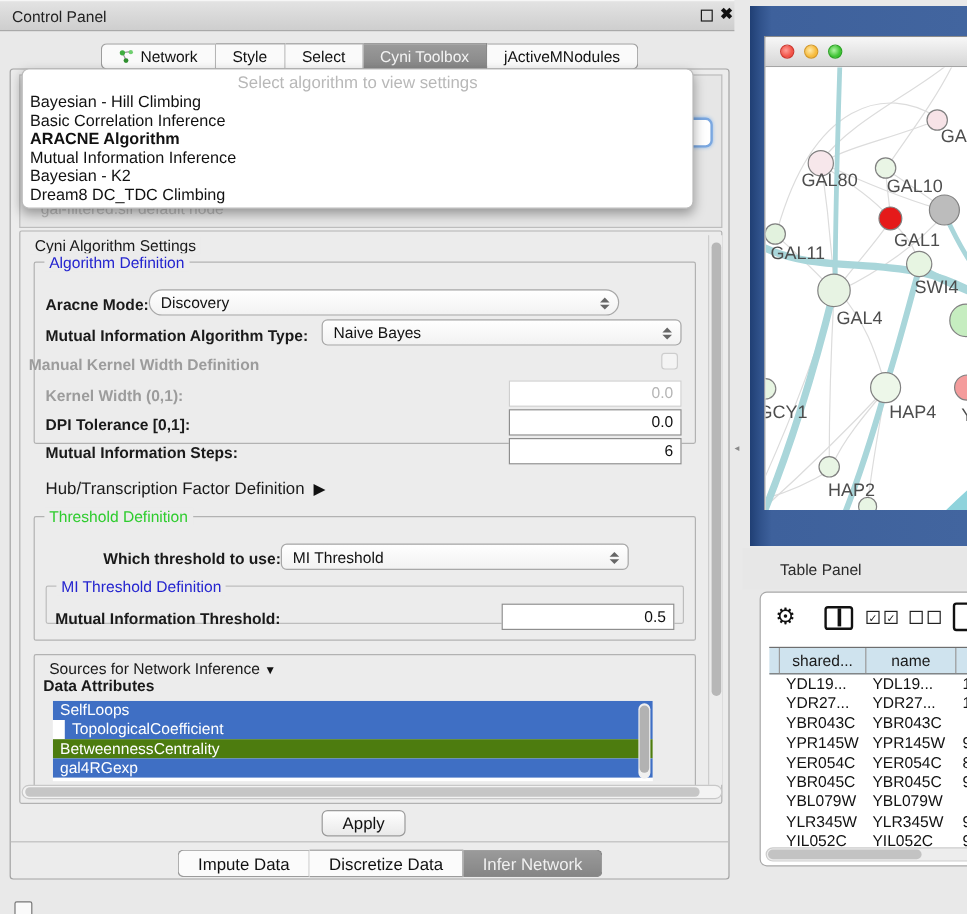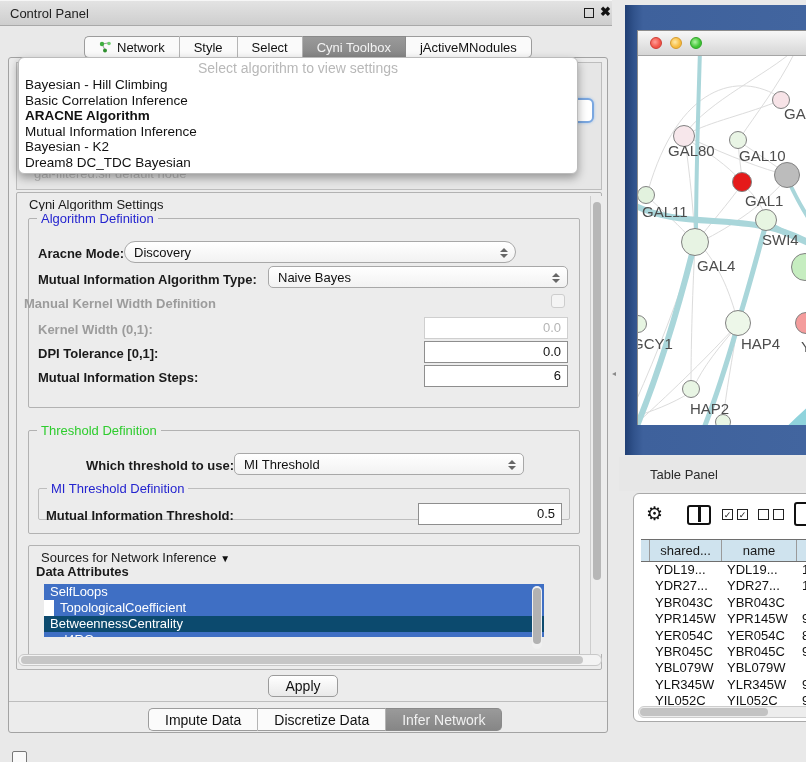--- a/index.html
+++ b/index.html
@@ -196,32 +196,32 @@
   <div class="abs hidden-combo-text">gal-filtered.sif default node</div>
 
   <div class="abs algo-overlay">
     <div class="algo-placeholder">Select algorithm to view settings</div>
     <div id="algo-list">
         <div class="algo-item">Bayesian - Hill Climbing</div>
         <div class="algo-item">Basic Correlation Inference</div>
         <div class="algo-item bold">ARACNE Algorithm</div>
         <div class="algo-item">Mutual Information Inference</div>
         <div class="algo-item">Bayesian - K2</div>
-        <div class="algo-item">Dream8 DC_TDC Bayesian</div>
+        <div class="algo-item">Dream8 DC_TDC Climbing</div>
       </div>
   </div>
 
   <div class="group" style="left:16px; top:192px; width:586px; height:478px;">
     <span class="group-legend legend-black">Cyni Algorithm Settings</span>
   </div>
   <div class="vscroll" style="left:590px; top:196px; width:12px; height:458px;">
     <span class="thumb" style="top:6px; height:378px;"></span>
   </div>
 
-  <div class="group" style="left:28px; top:218px; width:552px; height:190px;">
+  <div class="group" style="left:28px; top:218px; width:552px; height:152px;">
     <span class="group-legend legend-blue">Algorithm Definition</span>
   </div>
   <span class="lbl" style="left:38px; top:246px;">Aracne Mode:</span>
   <div class="combo" style="left:124px; top:241px; width:392px;border-radius:11px;">
     <span>Discovery</span>
     <span class="stepper">
         <span class="tri-up"></span>
         <span class="tri-down"></span>
       </span>
   </div>
@@ -235,20 +235,24 @@
   </div>
   <span class="lbl disabled" style="left:24px; top:296px;">Manual Kernel Width Definition</span>
   <span class="checkbox" style="left:551px; top:294px;"></span>
   <span class="lbl disabled" style="left:38px; top:322px;">Kernel Width (0,1):</span>
   <div class="field disabled" style="left:424px; top:317px; width:144px;">0.0</div>
   <span class="lbl" style="left:38px; top:346px;">DPI Tolerance [0,1]:</span>
   <div class="field" style="left:424px; top:341px; width:144px;">0.0</div>
   <span class="lbl" style="left:38px; top:370px;">Mutual Information Steps:</span>
   <div class="field" style="left:424px; top:365px; width:144px;">6</div>
 
+  <span class="lbl" style="left:38px; top:399px; font-weight:normal; font-size:14px;">
+    <span>Hub/Transcription Factor Definition</span>
+    <span class="hub-arrow" style="font-size:13px;">&nbsp;▶</span>
+  </span>
 
   <div class="group" style="left:28px; top:430px; width:552px; height:104px;">
     <span class="group-legend legend-green">Threshold Definition</span>
   </div>
   <span class="lbl" style="left:86px; top:458px;">Which threshold to use:</span>
   <div class="combo" style="left:234px; top:453px; width:290px;">
     <span>MI Threshold</span>
     <span class="stepper">
         <span class="tri-up"></span>
         <span class="tri-down"></span>
@@ -260,24 +264,24 @@
   <span class="lbl" style="left:46px; top:508px;">Mutual Information Threshold:</span>
   <div class="field" style="left:418px; top:503px; width:144px;">0.5</div>
 
   <div class="group" style="left:28px; top:545px; width:552px; height:113px;">
     <span class="group-legend legend-black">
       <span>Sources for Network Inference</span>
       <span class="src-arrow">▼</span>
     </span>
   </div>
   <span class="lbl" style="left:36px; top:564px;">Data Attributes</span>
-  <div class="attr-list" style="left:44px; top:584px; width:500px; height:53px;" id="attr-list">
+  <div class="attr-list" style="left:44px; top:584px; width:500px; height:67px;" id="attr-list">
       <div class="attr-item" style="background: rgb(63, 111, 196);">SelfLoops</div>
       <div class="attr-item" style="background: rgb(63, 111, 196); margin-left: 10px;">TopologicalCoefficient</div>
-      <div class="attr-item" style="background: #0c4a6e;">BetweennessCentrality</div>
+      <div class="attr-item" style="background: #4d7c0f;">BetweennessCentrality</div>
       <div class="attr-item" style="background: rgb(63, 111, 196);">gal4RGexp</div>
     </div>
   <div class="list-vscroll" style="left:532px; top:586px; height:63px;">
     <span class="thumb" style="top:2px; height:56px;"></span>
   </div>
   <div class="hscroll" style="left:18px; top:654px; width:584px; height:12px;">
     <span class="thumb" style="left:2px; width:562px;"></span>
   </div>
 
   <button class="apply-btn" style="left:268px; top:675px;">Apply</button>

